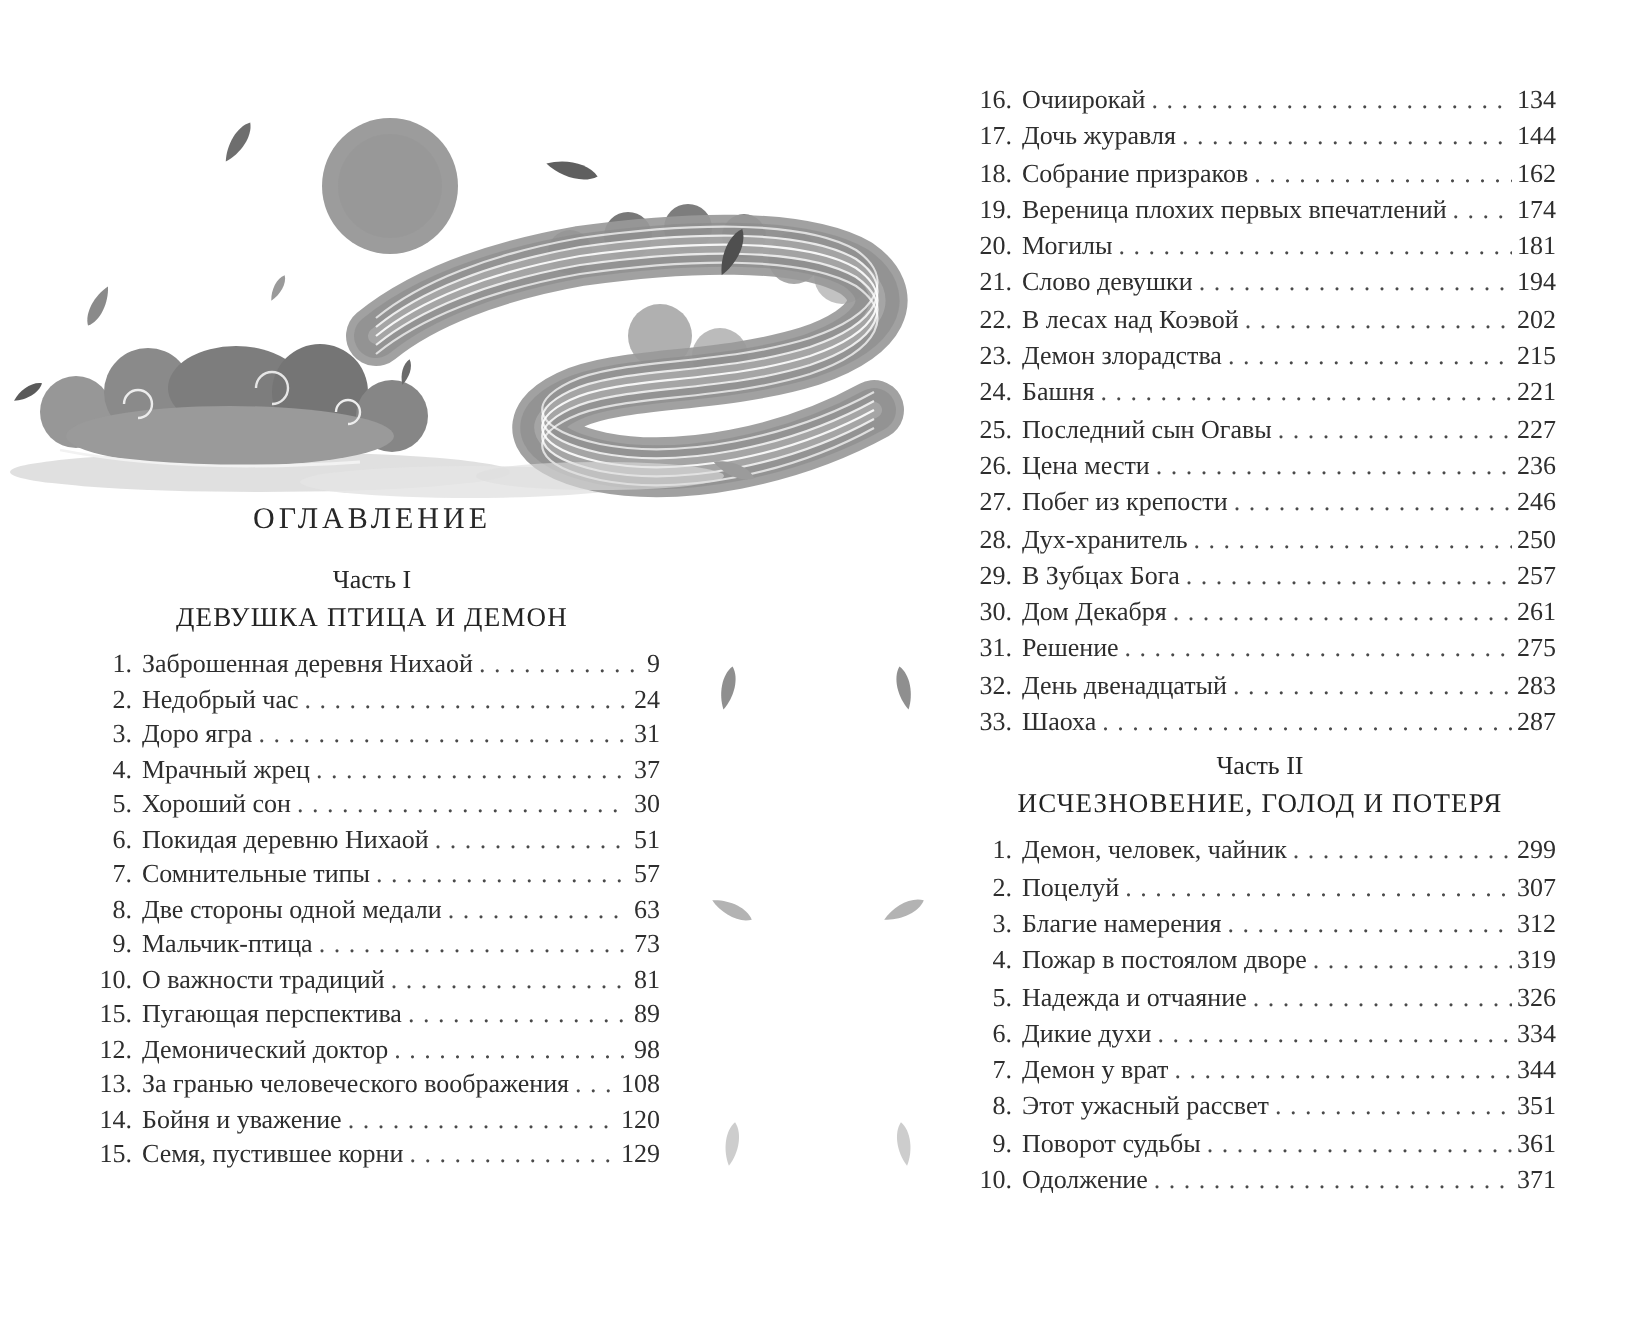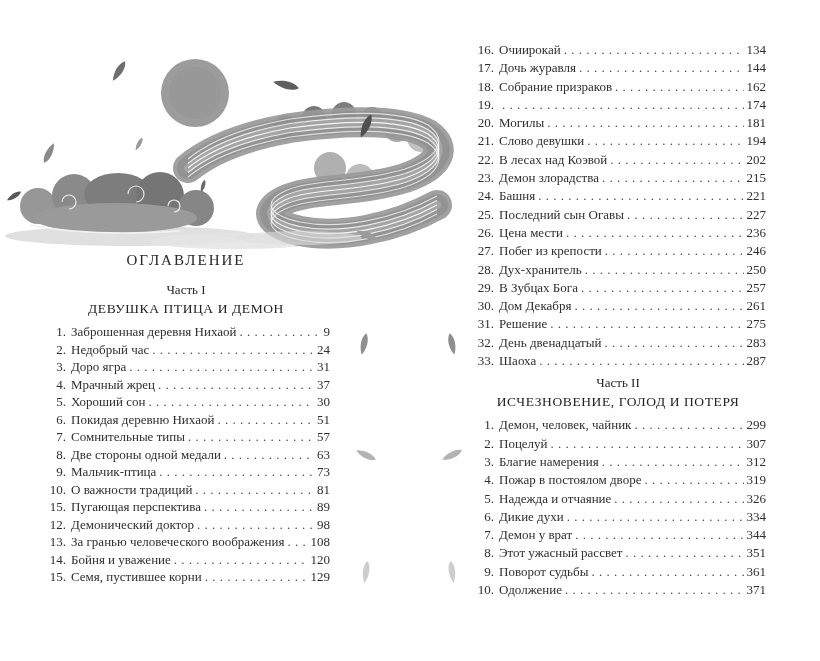--- a/index.html
+++ b/index.html
@@ -7,21 +7,21 @@
     position:relative;
     width:820px;height:661px;
     background:#ffffff;
     overflow:hidden;
     font-family:"Liberation Serif","DejaVu Serif",serif;
     color:#2e2e2e;
   }
   .art{position:absolute;left:0;top:0;width:820px;height:661px;}
 
   .page-left{position:absolute;left:42px;top:252px;width:288px;}
-  .page-right{position:absolute;left:470px;top:41px;width:296px;}
+  .page-right{position:absolute;left:482px;top:41px;width:296px;}
 
   .toc-title{
     margin:0 0 13px 0;
     font-size:15px;font-weight:normal;
     letter-spacing:2px;text-align:center;color:#272727;
   }
   .part-label{font-size:13px;text-align:center;margin:0 0 3px 0;color:#272727;font-family:Liberation Serif, serif;}
   .part-title{font-size:13.5px;letter-spacing:.6px;text-align:center;margin:0 0 6px 0;color:#222;}
   .part2-block{margin-top:5px;}
 
@@ -227,20 +227,21 @@
         <span class="pg">144</span>
       </div>
         <div class="row">
         <span class="num">18.</span>
         <span class="ttl">Собрание призраков</span>
         <span class="leader"> . . . . . . . . . . . . . . . . . . . . . . . . . . . . . . . . . . . . . . . . . . . . . . . . . . . . . . . . . . . . . . . . . . . . . . . . . . . . . . . . . . . . . . . . . . . . . . . . . . . . . . . . . . . . . . . . . . . . . . . .</span>
         <span class="pg">162</span>
       </div>
         <div class="row">
         <span class="num">19.</span>
+        <span class="ttl">Вереница плохих первых впечатлений</span>
         <span class="leader"> . . . . . . . . . . . . . . . . . . . . . . . . . . . . . . . . . . . . . . . . . . . . . . . . . . . . . . . . . . . . . . . . . . . . . . . . . . . . . . . . . . . . . . . . . . . . . . . . . . . . . . . . . . . . . . . . . . . . . . . .</span>
         <span class="pg">174</span>
       </div>
         <div class="row">
         <span class="num">20.</span>
         <span class="ttl">Могилы</span>
         <span class="leader"> . . . . . . . . . . . . . . . . . . . . . . . . . . . . . . . . . . . . . . . . . . . . . . . . . . . . . . . . . . . . . . . . . . . . . . . . . . . . . . . . . . . . . . . . . . . . . . . . . . . . . . . . . . . . . . . . . . . . . . . .</span>
         <span class="pg">181</span>
       </div>
         <div class="row">

